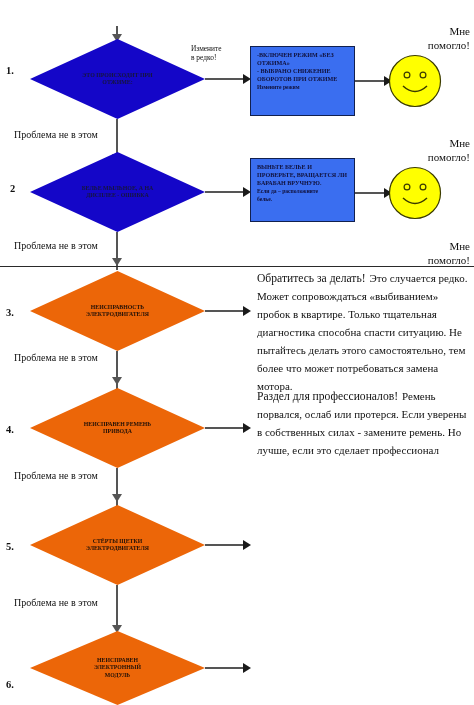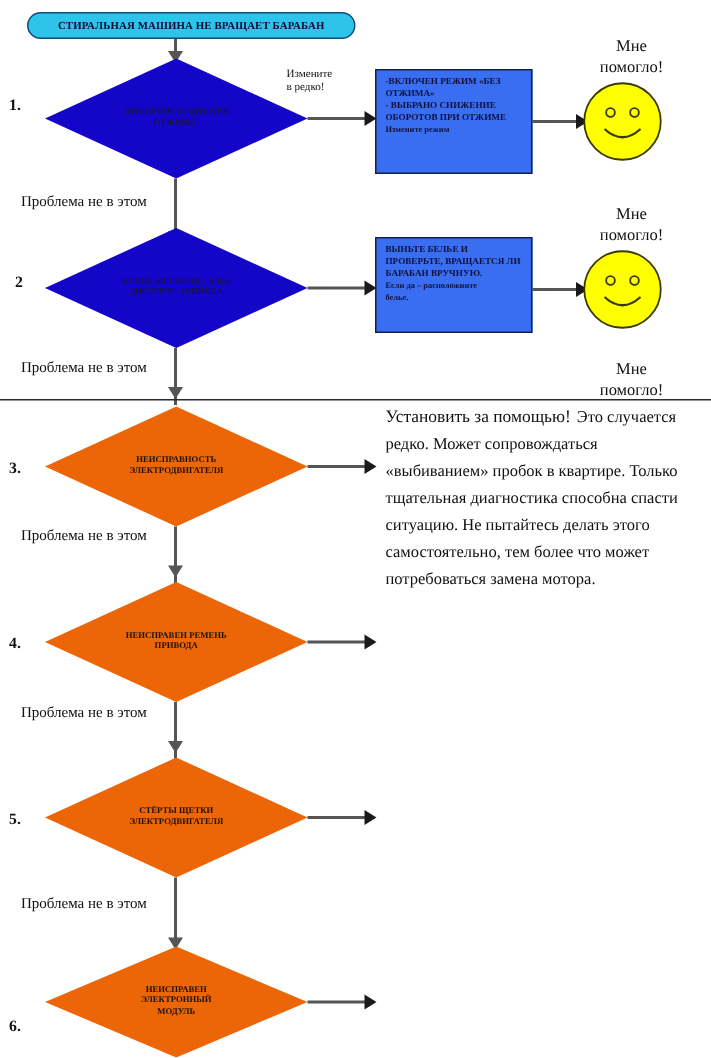--- a/index.html
+++ b/index.html
@@ -57,21 +57,21 @@
 
   
   .smiley { width: 54px; height: 54px; }
 
   
   .edge-label {
     font-size: 10px; color: #111; line-height: 1.28;
   }
   .edge-label.small { font-size: 7.4px; }
   .helped {
-    font-size: 11px; color: #111; text-align: center; line-height: 1.26;
+    font-size: 11px; color: #111; text-align: right; line-height: 1.26;
   }
   .idx {
     font-size: 10.5px; font-weight: bold; color: #111;
   }
 
   
   .advice { width: 212px; }
   .advice .a-head {
     font-size: 11.6px; color: #111; line-height: 1.18;
   }
@@ -84,23 +84,20 @@
   .vline { background: #555; width: 1.6px; }
   .hline { background: #555; height: 1.6px; }
 
   svg { display: block; overflow: visible; }
 </style>
 </head>
 <body>
 
 <div id="stage">
 
-  <div class="abs banner">
-    <span class="banner-label">СТИРАЛЬНАЯ МАШИНА НЕ  ВРАЩАЕТ БАРАБАН</span>
-  </div>
 
   <div class="abs vline" style="left:116px; top:26px; height:12px;"></div>
   <svg class="abs" style="left:111px; top:34px;" width="12" height="8">
     <polygon points="1,0 11,0 6,8" fill="#555"></polygon>
   </svg>
 
   <div class="abs idx" style="left:6px; top:65px;">1.</div>
 
   <div class="abs diamond d-blue" style="left:30px; top:39px; width:175px; height:80px;">
     <svg class="dshape" viewBox="0 0 175 80" preserveAspectRatio="none">
@@ -216,21 +213,21 @@
       <span>ЭЛЕКТРОДВИГАТЕЛЯ</span>
     </div>
   </div>
 
   <div class="abs hline" style="left:205px; top:310px; width:40px;"></div>
   <svg class="abs" style="left:243px; top:306px;" width="8" height="10">
     <polygon points="0,0 8,5 0,10" fill="#1a1a1a"></polygon>
   </svg>
 
   <div class="abs advice" style="left:257px; top:268px;">
-    <span class="a-head">Установить за помощью!</span>
+    <span class="a-head">Обратитесь за делать!</span>
     <span class="a-body">Это случается редко. Может сопровождаться «выбиванием» пробок в квартире. Только тщательная диагностика способна спасти ситуацию. Не пытайтесь делать этого самостоятельно, тем более что может потребоваться замена мотора.</span>
   </div>
 
   <div class="abs edge-label" style="left:14px; top:352px;">Проблема не в этом</div>
   <div class="abs vline" style="left:116px; top:351px; height:39px;"></div>
   <svg class="abs" style="left:111px; top:377px;" width="12" height="8">
     <polygon points="1,0 11,0 6,8" fill="#555"></polygon>
   </svg>
 
   <div class="abs idx" style="left:6px; top:424px;">4.</div>
@@ -243,20 +240,24 @@
       <span>НЕИСПРАВЕН РЕМЕНЬ</span><br>
       <span>ПРИВОДА</span>
     </div>
   </div>
 
   <div class="abs hline" style="left:205px; top:427px; width:40px;"></div>
   <svg class="abs" style="left:243px; top:423px;" width="8" height="10">
     <polygon points="0,0 8,5 0,10" fill="#1a1a1a"></polygon>
   </svg>
 
+  <div class="abs advice" style="left:257px; top:386px;">
+    <span class="a-head">Раздел для профессионалов!</span>
+    <span class="a-body">Ремень порвался, ослаб или протерся. Если уверены в собственных силах - замените ремень. Но лучше, если это сделает профессионал</span>
+  </div>
 
   <div class="abs edge-label" style="left:14px; top:470px;">Проблема не в этом</div>
   <div class="abs vline" style="left:116px; top:468px; height:39px;"></div>
   <svg class="abs" style="left:111px; top:494px;" width="12" height="8">
     <polygon points="1,0 11,0 6,8" fill="#555"></polygon>
   </svg>
 
   <div class="abs idx" style="left:6px; top:541px;">5.</div>
 
   <div class="abs diamond d-orange" style="left:30px; top:505px; width:175px; height:80px;">

